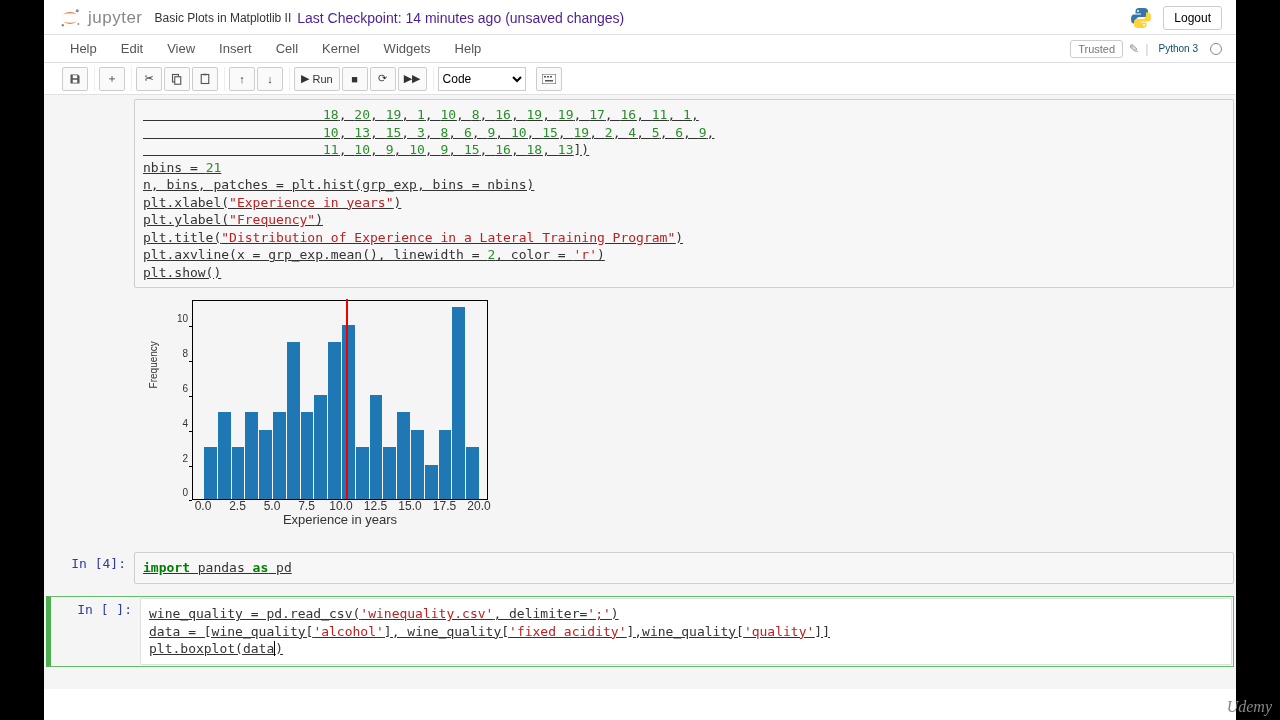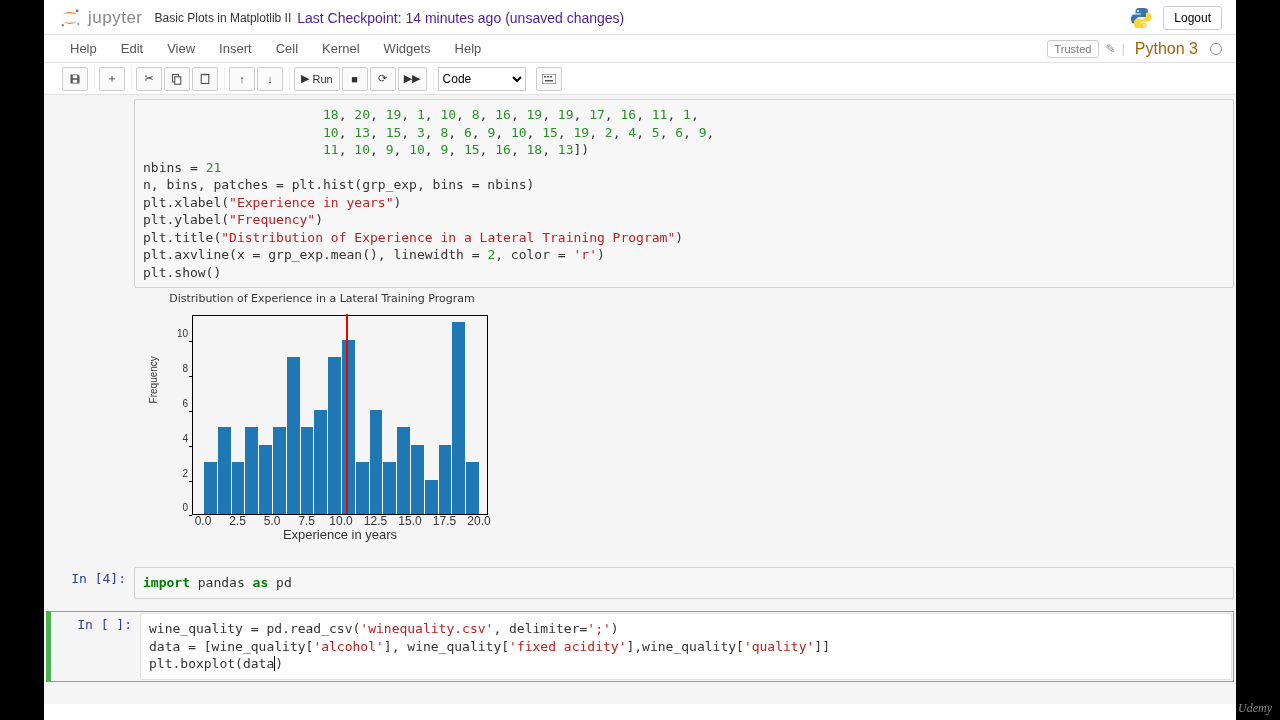--- a/index.html
+++ b/index.html
@@ -12,50 +12,50 @@
   .notebook-title { font-size: 12px; color: #333; margin-left: 4px; }
   .checkpoint { font-size: 14px; color: #4c1d95; margin-left: 6px; }
   .header-right { margin-left: auto; display: flex; align-items: center; gap: 10px; }
   .python-logo { width: 24px; height: 24px; }
   .logout-btn { border: 1px solid #ccc; background: #fff; border-radius: 3px; padding: 4px 10px; font-size: 12px; cursor: pointer; }
   .menubar { display: flex; align-items: center; padding: 0 14px; border-bottom: 1px solid #e0e0e0; height: 28px; }
   .menu-item { padding: 4px 12px; color: #555; cursor: pointer; font-size: 13px; }
   .menu-right { margin-left: auto; display: flex; align-items: center; gap: 6px; }
   .trusted { border: 1px solid #ccc; border-radius: 3px; padding: 2px 7px; font-size: 11px; color: #777; }
   .edit-icon { color: #888; font-size: 12px; }
-  .kernel-name { font-size: 16px; color: #a16207; padding: 0 4px; }
+  .kernel-name { font-size: 10px; color: #0c4a6e; padding: 0 4px; }
   .kernel-indicator { width: 12px; height: 12px; border: 1.5px solid #888; border-radius: 50%; margin-left: 2px; }
   .toolbar { display: flex; align-items: center; padding: 4px 14px; border-bottom: 1px solid #e0e0e0; gap: 0; height: 32px; }
   .tb-group { display: flex; border-right: 1px solid #eee; padding: 0 4px; }
   .tb-btn { border: 1px solid #ccc; background: #fafafa; border-radius: 2px; height: 24px; min-width: 26px; display: flex; align-items: center; justify-content: center; margin-right: 2px; cursor: pointer; font-size: 11px; padding: 0 5px; }
   .tb-btn.run { padding: 0 6px; gap: 3px; }
   .tb-select { border: 1px solid #ccc; background: #fff; height: 24px; width: 88px; font-size: 12px; margin-left: 4px; }
   .notebook-area { background: #f5f5f5; padding: 2px 2px 20px 2px; min-height: 560px; }
   .cell { display: flex; margin: 2px 0; }
   .prompt { width: 88px; text-align: right; padding: 4px 8px 0 0; font-family: monospace; font-size: 13px; color: #303F9F; flex-shrink: 0; }
-  .cell-body { flex: 1; }
+  .cell-body { flex: 1; text-decoration: underline; }
   .code-box { border: 1px solid #cfcfcf; background: #f7f7f7; border-radius: 2px; padding: 6px 8px; font-family: "DejaVu Sans Mono", Menlo, Consolas, monospace; font-size: 13px; line-height: 1.35; white-space: pre; overflow: hidden; }
   .cell.selected { border: 1px solid #66BB6A; border-left: 5px solid #4CAF50; }
   .cell.selected .prompt { padding-left: 0; }
   .output-area { padding: 4px 0 8px 8px; }
   .c-num { color: #2a8f2a; }
   .c-kw { color: #008000; font-weight: bold; }
   .c-str { color: #BA2121; }
   
   .chart-container { width: 360px; margin-left: 0; }
   .chart-title { font-size: 11px; text-align: center; margin-bottom: 2px; color: #333; font-family: "DejaVu Sans", sans-serif; }
   .chart-frame { position: relative; width: 340px; height: 240px; margin-left: 20px; }
   .plot-area { position: absolute; left: 30px; top: 8px; width: 296px; height: 200px; border: 1px solid #000; border-right: 1px solid #000; border-top: 1px solid #000; }
   .ytick { position: absolute; left: 0; width: 26px; text-align: right; font-size: 10px; color: #333; transform: translateY(-50%); }
   .xtick { position: absolute; bottom: -14px; font-size: 12px; color: #333; transform: translateX(-50%); }
   .ylabel { position: absolute; left: -14px; top: 50%; transform: rotate(-90deg) translateX(50%); transform-origin: left top; font-size: 10px; color: #333; white-space: nowrap; }
   .xlabel { position: absolute; bottom: -28px; left: 50%; transform: translateX(-50%); font-size: 13px; color: #333; }
   .bar { position: absolute; bottom: 0; background: #1f77b4; }
   .vline { position: absolute; bottom: 0; width: 2px; background: #e00; }
-  .udemy-mark { position: fixed; bottom: 4px; right: 8px; color: #888; font-size: 12px; font-style: italic; font-family: Georgia, serif; }
+  .udemy-mark { position: fixed; bottom: 4px; right: 8px; color: #888; font-size: 16px; font-style: italic; font-family: Georgia, serif; }
 </style>
 </head>
 <body>
 
 <div class="page-wrap">
 
   <div class="header">
     <div class="jupyter-logo">
       <svg class="jupyter-circle" viewBox="0 0 40 40">
         <path d="M8 14 Q20 6 32 14 Q20 10 8 14 Z" fill="#F37726"></path>
@@ -176,21 +176,20 @@
 nbins = <span class="c-num">21</span>
 n, bins, patches = plt.hist(grp_exp, bins = nbins)
 plt.xlabel(<span class="c-str">"Experience in years"</span>)
 plt.ylabel(<span class="c-str">"Frequency"</span>)
 plt.title(<span class="c-str">"Distribution of Experience in a Lateral Training Program"</span>)
 plt.axvline(x = grp_exp.mean(), linewidth = <span class="c-num">2</span>, color = <span class="c-str">'r'</span>)
 plt.show()</div>
 
         <div class="output-area">
           <div class="chart-container">
-            <div class="chart-title">Distribution of Experience in a Lateral Training Program</div>
             <div class="chart-frame">
               <div class="ylabel">Frequency</div>
               <div class="plot-area" id="plot-area">
                 <div class="xlabel">Experience in years</div>
               <div class="bar" style="left: 10.92px; width: 12.88px; height: 52.3636px;"></div>
                   <div class="bar" style="left: 24.72px; width: 12.88px; height: 87.2727px;"></div>
                   <div class="bar" style="left: 38.52px; width: 12.88px; height: 52.3636px;"></div>
                   <div class="bar" style="left: 52.32px; width: 12.88px; height: 87.2727px;"></div>
                   <div class="bar" style="left: 66.12px; width: 12.88px; height: 69.8182px;"></div>
                   <div class="bar" style="left: 79.92px; width: 12.88px; height: 87.2727px;"></div>

